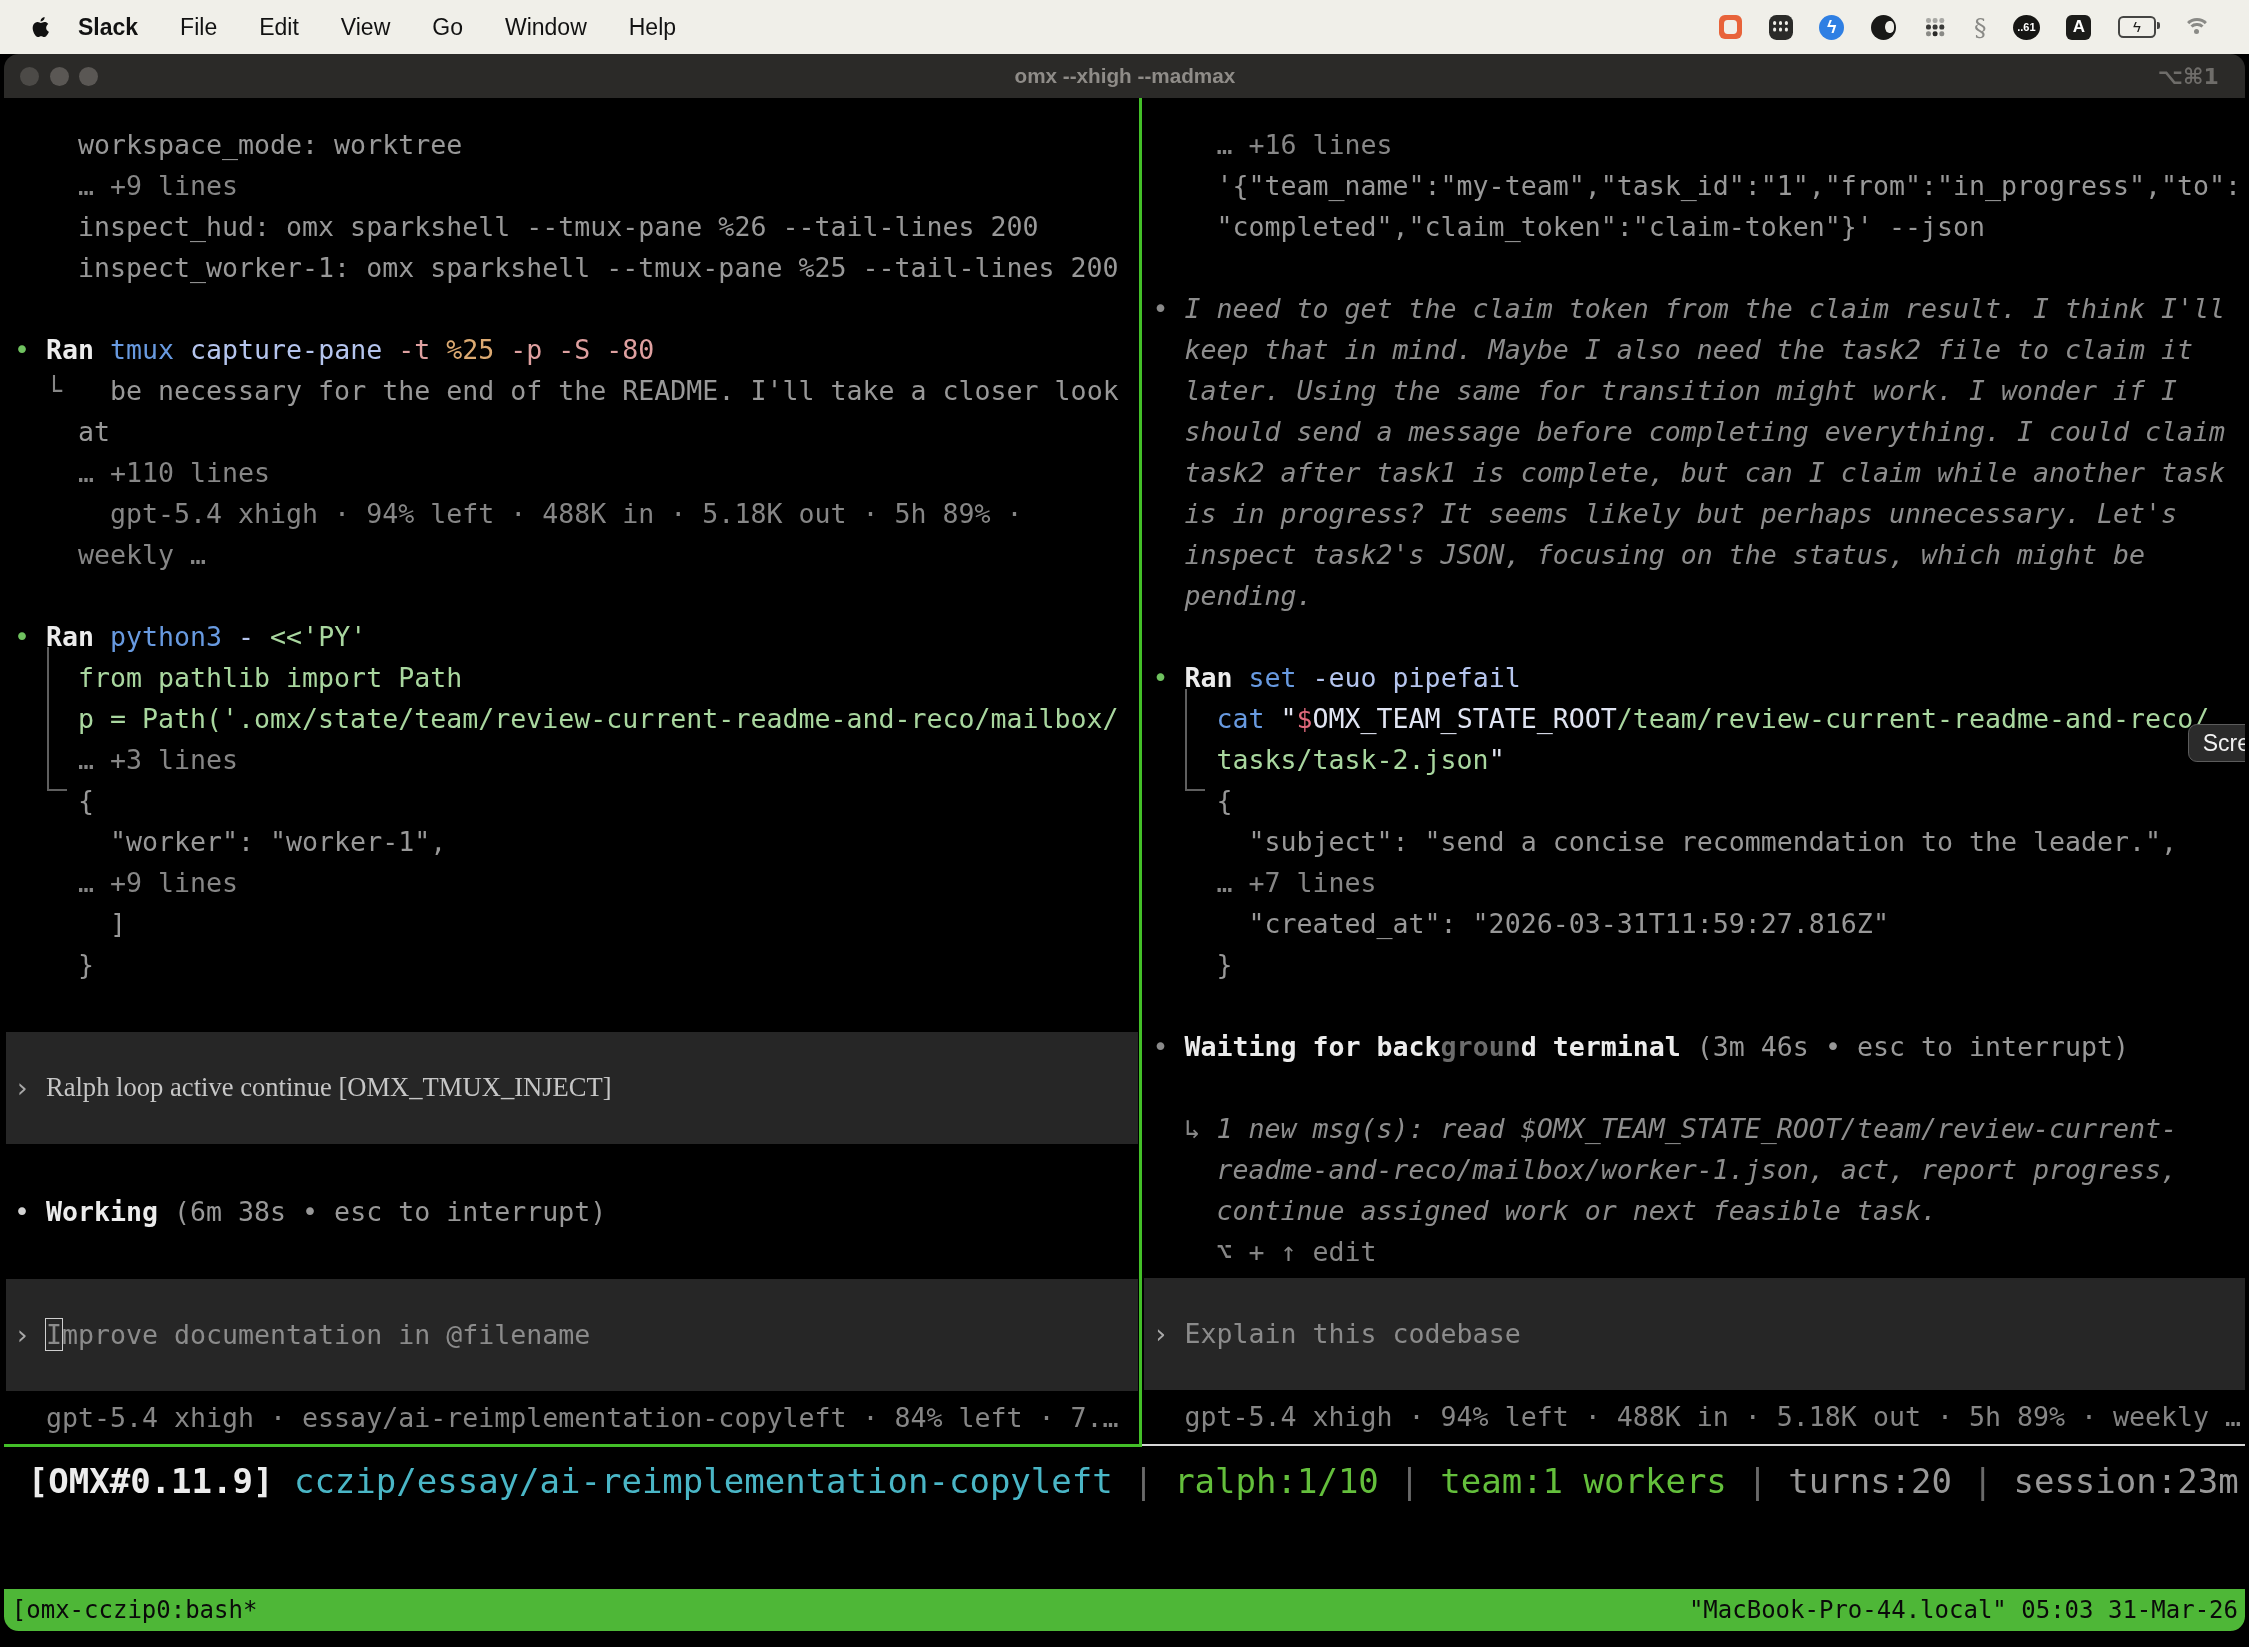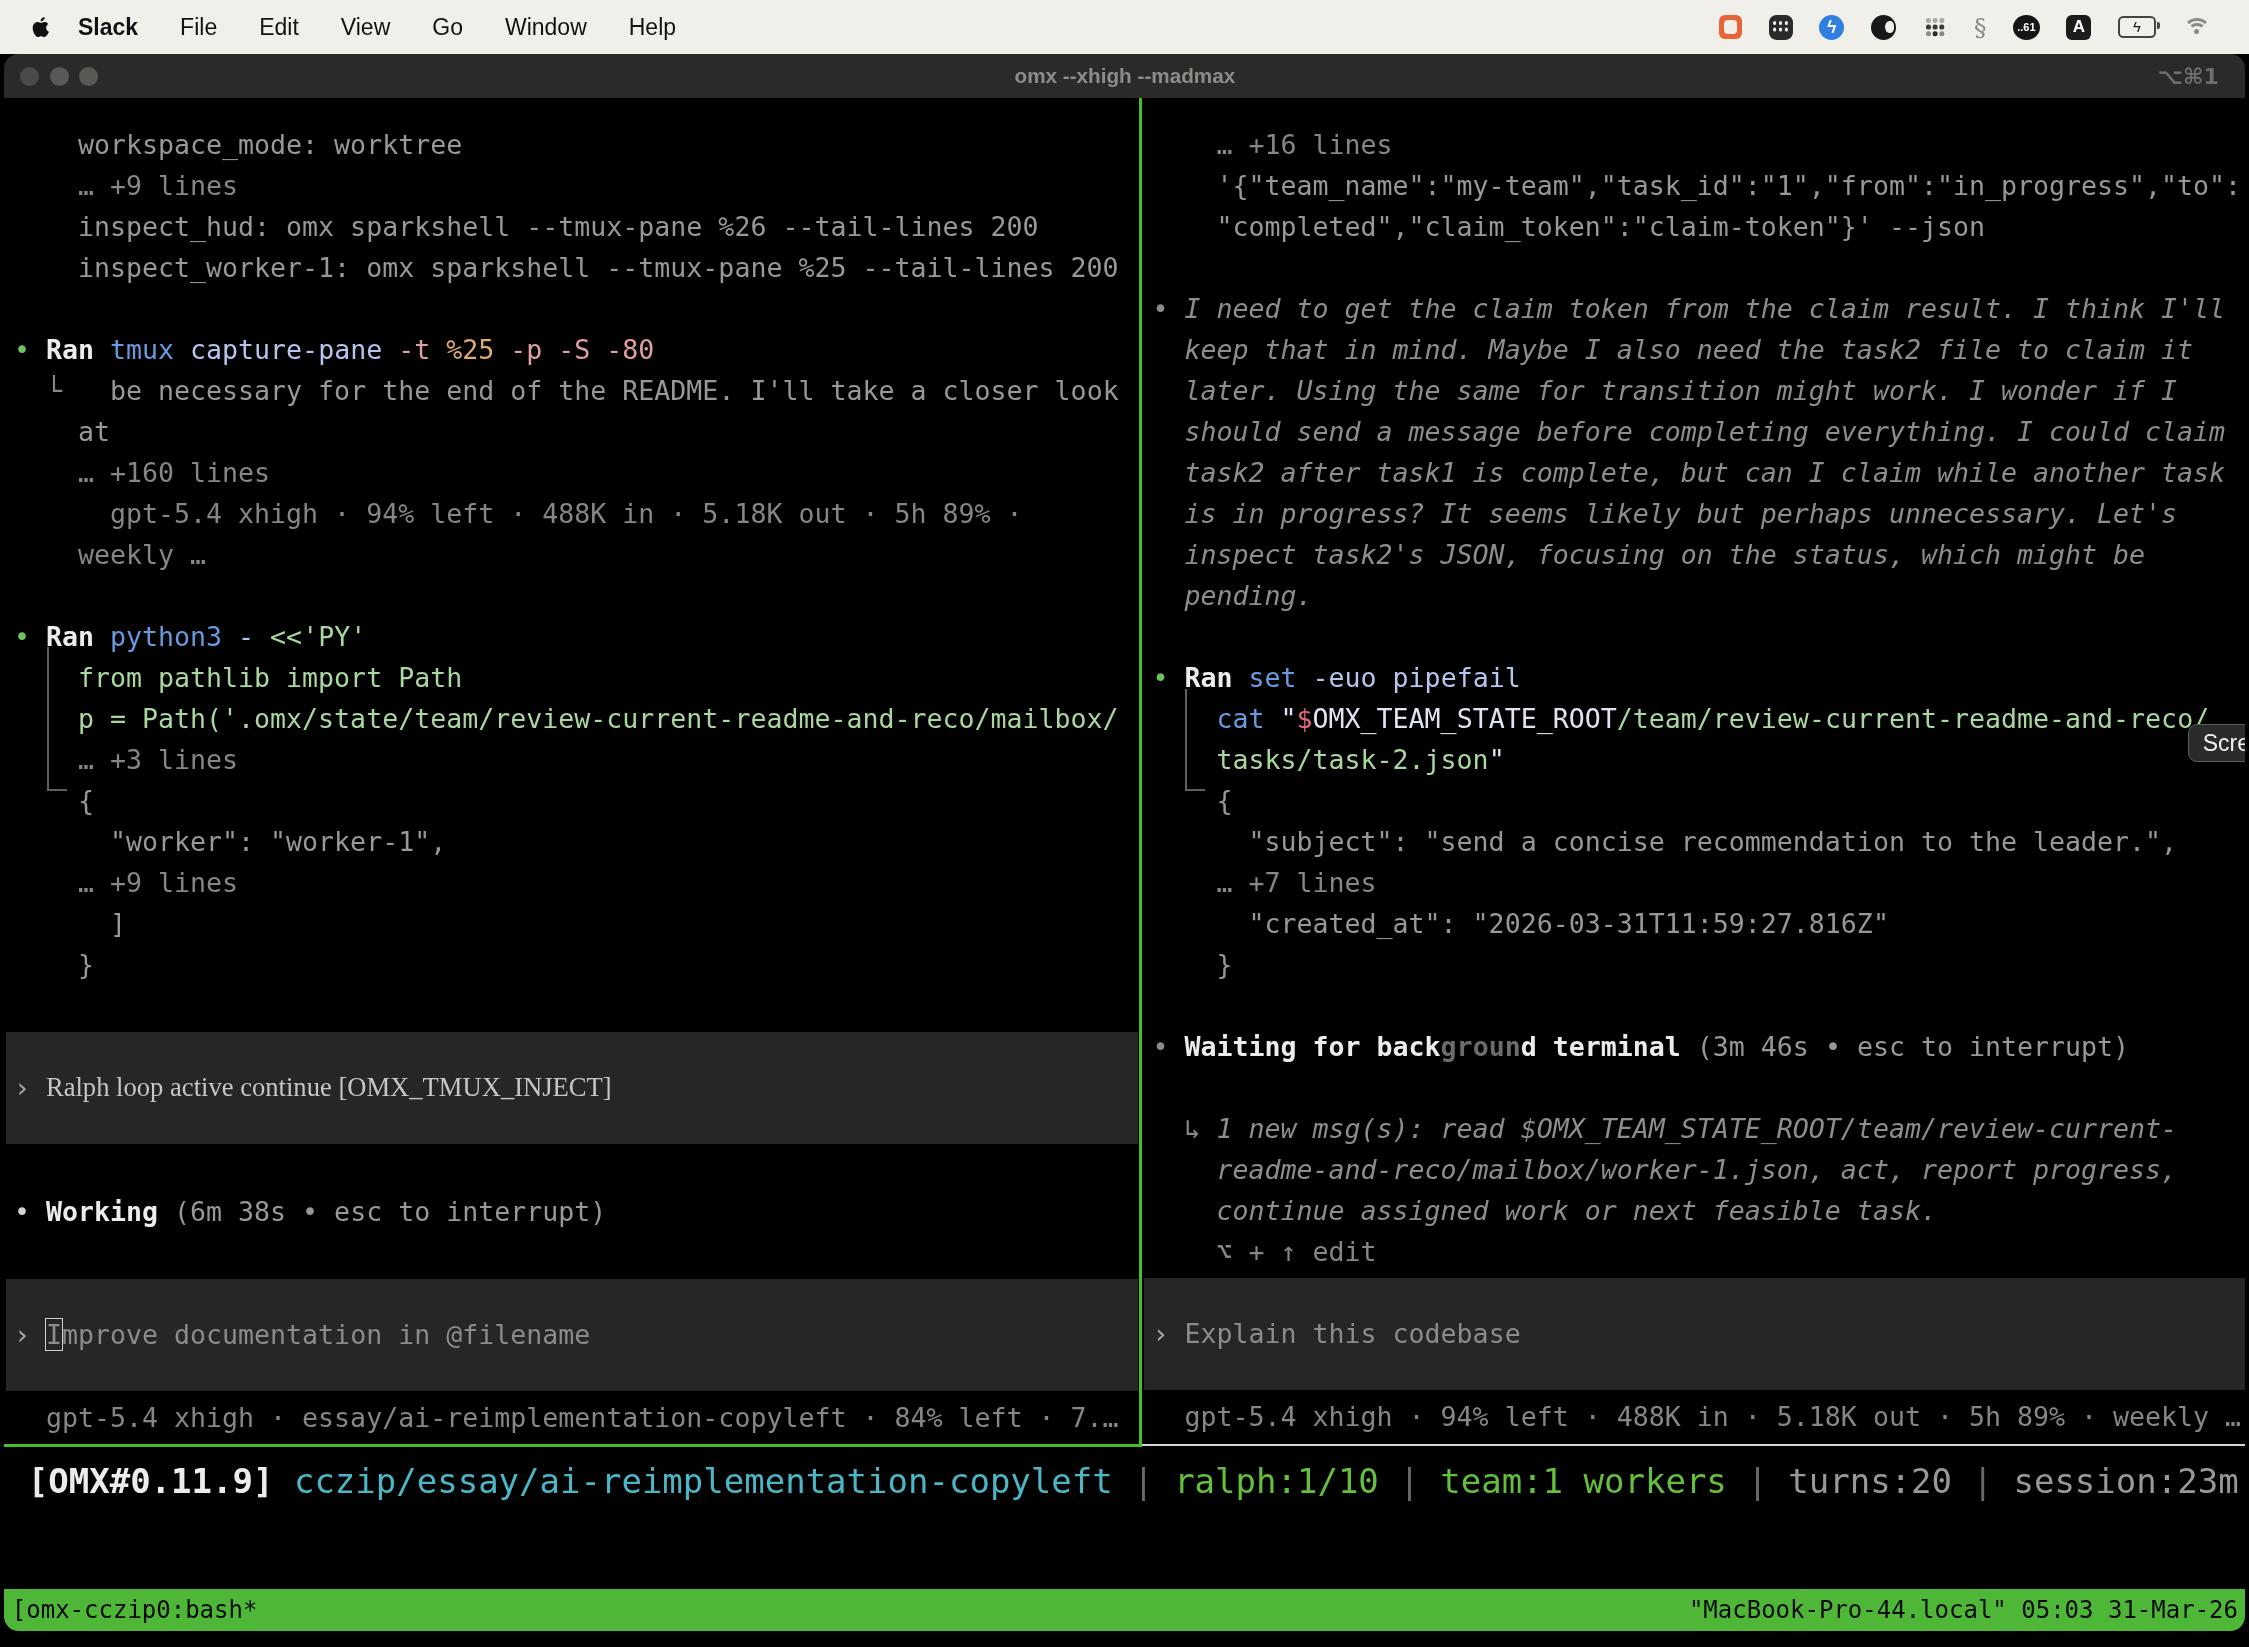--- a/index.html
+++ b/index.html
@@ -168,21 +168,21 @@
     <div class="pane pane-left" id="pane-left">
       <div class="guide" style="left:41px;top:549px;width:17.7px;height:142px;"></div>
     <div class="tl"><span class="g">    workspace_mode: worktree</span></div>
         <div class="tl"><span class="d">    … +9 lines</span></div>
         <div class="tl"><span class="g">    inspect_hud: omx sparkshell --tmux-pane %26 --tail-lines 200</span></div>
         <div class="tl"><span class="g">    inspect_worker-1: omx sparkshell --tmux-pane %25 --tail-lines 200</span></div>
         <div class="tl"></div>
         <div class="tl"><span class="bg">• </span><span class="b">Ran</span><span class="g"> </span><span class="blue">tmux</span><span class="peri"> capture-pane</span><span class="sal"> -t</span><span class="org"> %25</span><span class="sal"> -p -S -80</span></div>
         <div class="tl"><span class="d">  └   </span><span class="g">be necessary for the end of the README. I'll take a closer look</span></div>
         <div class="tl"><span class="g">    at</span></div>
-        <div class="tl"><span class="d">    … +160 lines</span></div>
+        <div class="tl"><span class="d">    … +110 lines</span></div>
         <div class="tl"><span class="d">      gpt-5.4 xhigh · 94% left · 488K in · 5.18K out · 5h 89% ·</span></div>
         <div class="tl"><span class="d">    weekly …</span></div>
         <div class="tl"></div>
         <div class="tl"><span class="bg">• </span><span class="b">Ran</span><span class="g"> </span><span class="blue">python3</span><span class="peri"> - </span><span class="grn">&lt;&lt;'PY'</span></div>
         <div class="tl"><span class="grn">    from pathlib import Path</span></div>
         <div class="tl"><span class="grn">    p = Path('.omx/state/team/review-current-readme-and-reco/mailbox/</span></div>
         <div class="tl"><span class="d">    … +3 lines</span></div>
         <div class="tl"><span class="g">    {</span></div>
         <div class="tl"><span class="g">      "worker": "worker-1",</span></div>
         <div class="tl"><span class="d">    … +9 lines</span></div>

